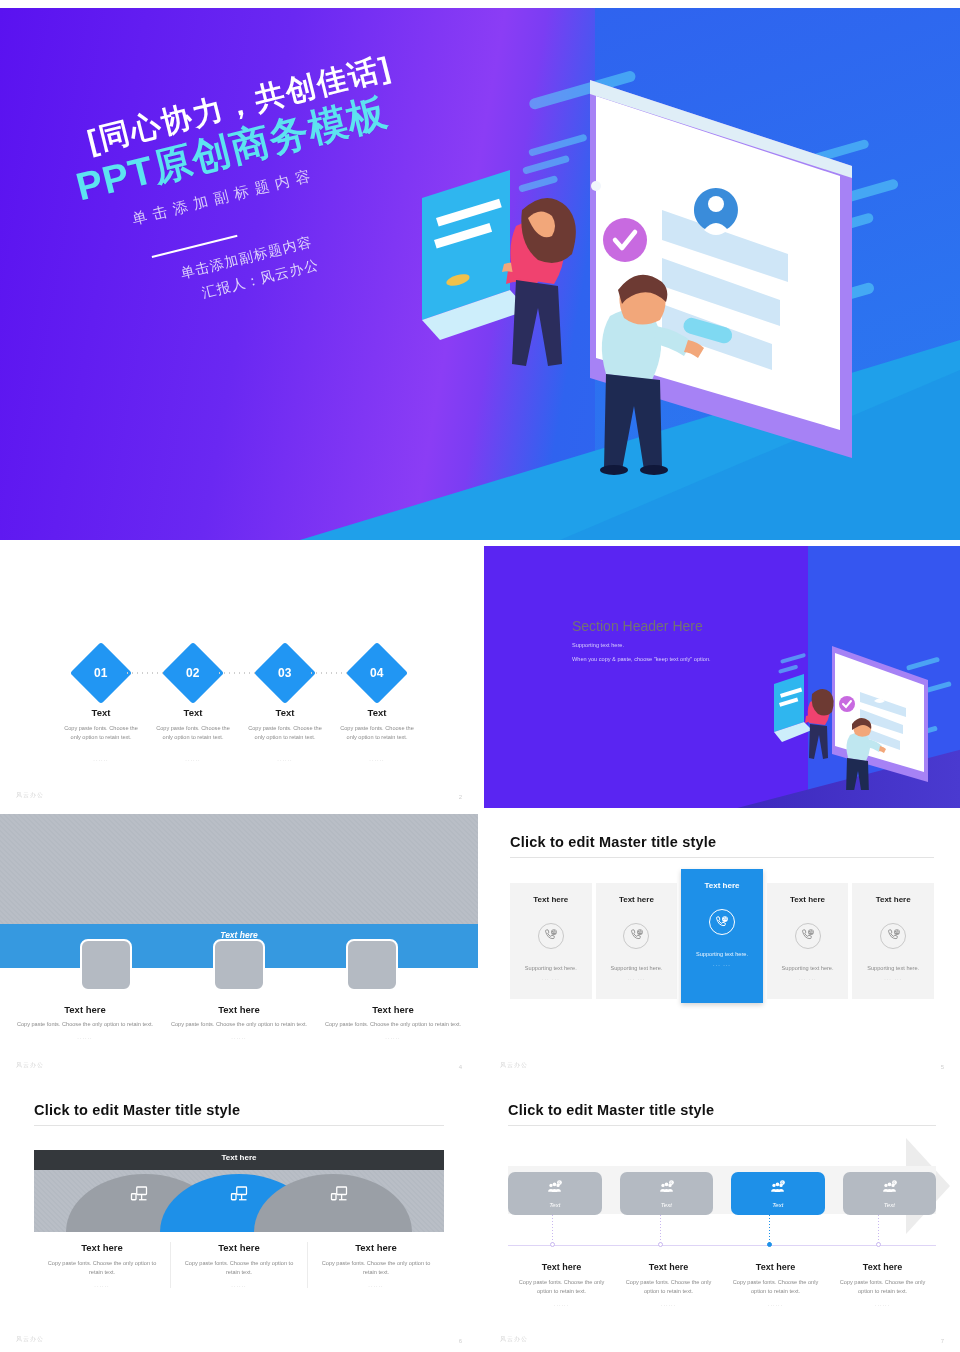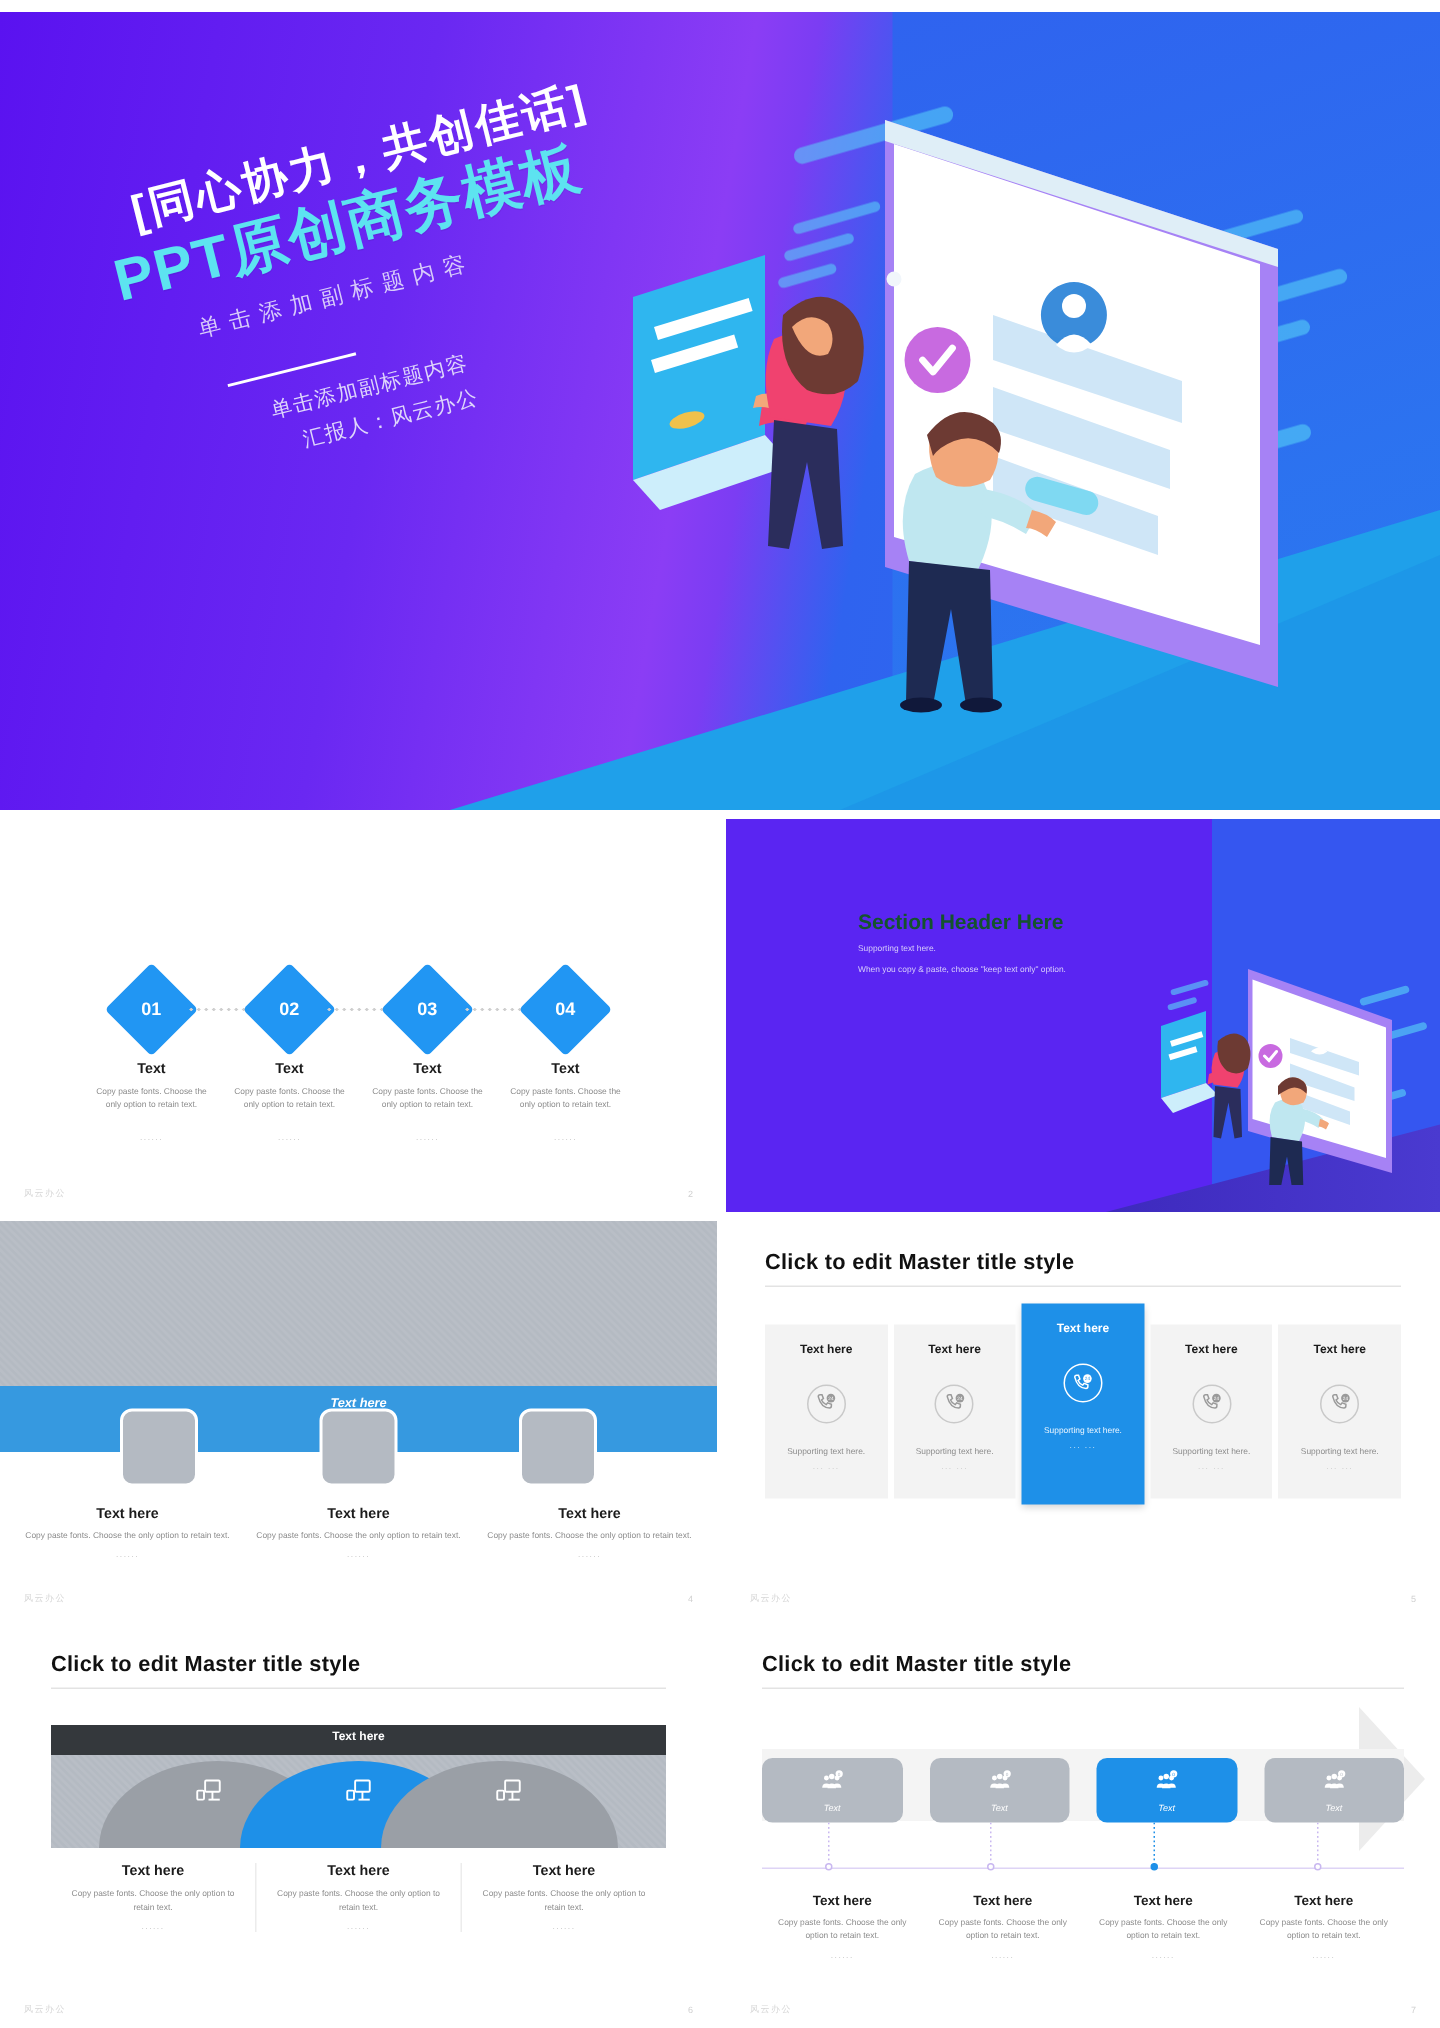--- a/index.html
+++ b/index.html
@@ -55,21 +55,21 @@
 
   
   #slide3 { left:484px; top:546px; width:476px; height:262px; }
   .s3-bg { position:absolute; inset:0; background:#5a25f2; }
   .s3-right { position:absolute; right:0; top:0; width:32%; height:100%; background:#3556f0; }
   .s3-floor { position:absolute; right:0; bottom:0; width:60%; height:62px;
     background:linear-gradient(90deg,#3a25b8 0%,#4a3ad0 100%);
     clip-path:polygon(22% 100%, 100% 6%, 100% 100%); }
   .s3-txt { position:absolute; left:88px; top:60px; }
   .s3-num { font-size:46px; font-weight:300; color:#fff; line-height:.95; letter-spacing:-1px; }
-  .s3-h { font-size:14px; font-weight:700; color:#14532d; }
+  .s3-h { font-size:14px; font-weight:400; color:#737373; margin-top:12px; }
   .s3-s1 { font-size:5.6px; color:#d7cdfb; margin-top:8px; }
   .s3-s2 { font-size:5.6px; color:#d7cdfb; margin-top:8px; }
 
   
   #slide4 { left:0; top:812px; width:478px; height:266px; }
   .s4-grey { position:absolute; left:0; top:2px; width:100%; height:110px; background:#b4bac2; }
   .s4-tex { position:absolute; inset:0; opacity:.35;
     background-image:linear-gradient(45deg,rgba(255,255,255,.18) 25%,transparent 25%,transparent 50%,rgba(255,255,255,.18) 50%,rgba(255,255,255,.18) 75%,transparent 75%);
     background-size:5px 5px; }
   .s4-blue { position:absolute; left:0; top:112px; width:100%; height:44px; background:#3699e0; }

